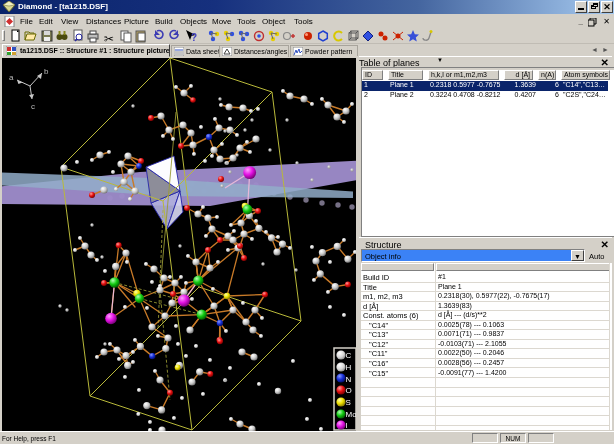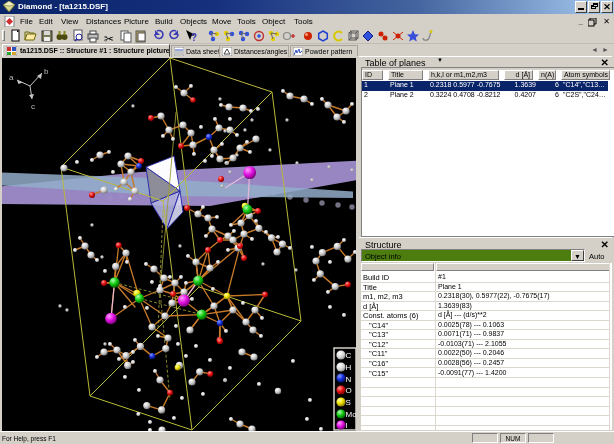--- a/index.html
+++ b/index.html
@@ -826,21 +826,21 @@
 <text x="345.5" y="393" fill="#fff" font-family="Liberation Sans" font-size="8">O</text>
 <circle cx="341" cy="402" r="4.6" fill="url(#gS)"></circle>
 <text x="345.5" y="405" fill="#fff" font-family="Liberation Sans" font-size="8">S</text>
 <circle cx="341" cy="414" r="4.6" fill="url(#gMo)"></circle>
 <text x="345.5" y="417" fill="#fff" font-family="Liberation Sans" font-size="8">Mo</text>
 <circle cx="341" cy="425" r="4.6" fill="url(#gI)"></circle>
 <text x="345.5" y="428" fill="#fff" font-family="Liberation Sans" font-size="8">I</text>
 </svg>
 <div style="position:absolute;left:357px;top:56px;width:257px;height:375px;background:#d4d0c8;font:7px 'Liberation Sans'">
     <div style="position:absolute;left:2px;top:0;width:253px;height:11px;border-top:1px solid #fff">
-<span style="position:absolute;left:6px;top:1px;font-size:9px">Table of planes</span>
+<span style="position:absolute;left:0;top:1px;font-size:9px">Table of planes</span>
 <span style="position:absolute;left:78px;top:0px;font-size:6px">▼</span>
 <span style="position:absolute;right:3px;top:0px;font:bold 10px 'Liberation Sans'">✕</span>
     </div>
     <div style="position:absolute;left:4px;top:11px;width:253px;height:170px;background:#fff;border:1px solid #808080;border-right:none">
       <div style="position:absolute;top:2px;height:10px;left:0px;width:21px;padding:0 2px;background:#d4d0c8;border-top:1px solid #fff;border-left:1px solid #fff;border-right:1px solid #808080;border-bottom:1px solid #808080;overflow:hidden;white-space:nowrap">ID</div>
       <div style="position:absolute;top:2px;height:10px;left:26px;width:35px;padding:0 2px;background:#d4d0c8;border-top:1px solid #fff;border-left:1px solid #fff;border-right:1px solid #808080;border-bottom:1px solid #808080;overflow:hidden;white-space:nowrap">Title</div>
       <div style="position:absolute;top:2px;height:10px;left:66px;width:71px;padding:0 2px;background:#d4d0c8;border-top:1px solid #fff;border-left:1px solid #fff;border-right:1px solid #808080;border-bottom:1px solid #808080;overflow:hidden;white-space:nowrap">h,k,l or m1,m2,m3</div>
       <div style="position:absolute;top:2px;height:10px;left:142px;width:29px;text-align:right;padding:0 2px;background:#d4d0c8;border-top:1px solid #fff;border-left:1px solid #fff;border-right:1px solid #808080;border-bottom:1px solid #808080;overflow:hidden;white-space:nowrap">d [Å]</div>
       <div style="position:absolute;top:2px;height:10px;left:176px;width:18px;text-align:right;padding:0 2px;background:#d4d0c8;border-top:1px solid #fff;border-left:1px solid #fff;border-right:1px solid #808080;border-bottom:1px solid #808080;overflow:hidden;white-space:nowrap">n(A)</div>
       <div style="position:absolute;top:2px;height:10px;left:199px;width:49px;padding:0 2px;background:#d4d0c8;border-top:1px solid #fff;border-left:1px solid #fff;border-right:1px solid #808080;border-bottom:1px solid #808080;overflow:hidden;white-space:nowrap">Atom symbols</div>
@@ -859,21 +859,21 @@
         <div style="position:absolute;left:68px;width:72px;overflow:hidden">0.3224 0.4708 -0.8212</div>
         <div style="position:absolute;left:144px;width:30px;text-align:right;overflow:hidden">0.4207</div>
         <div style="position:absolute;left:178px;width:19px;text-align:right;overflow:hidden">6</div>
         <div style="position:absolute;left:201px;width:50px;overflow:hidden">"C2S","C24…</div>
       </div>
     </div>
     <div style="position:absolute;left:2px;top:181px;width:253px;height:12px;border-top:1px solid #fff">
 <span style="position:absolute;left:6px;top:2px;font-size:9px">Structure</span>
 <span style="position:absolute;right:3px;top:1px;font:bold 10px 'Liberation Sans'">✕</span>
     </div>
-    <div style="position:absolute;left:4px;top:193px;width:224px;height:13px;background:#4d7c0f;border:1px solid;border-color:#808080 #fff #fff #808080">
+    <div style="position:absolute;left:4px;top:193px;width:224px;height:13px;background:#3b82f6;border:1px solid;border-color:#808080 #fff #fff #808080">
 <span style="position:absolute;left:3px;top:2px;font-size:7.5px">Object info</span>
 <div style="position:absolute;right:0;top:0;width:13px;height:11px;background:#d4d0c8;border:1px solid;border-color:#fff #404040 #404040 #fff;text-align:center;font-size:7px;line-height:11px">▼</div>
     </div>
 <span style="position:absolute;left:232px;top:196px;font-size:7.5px">Auto</span>
     <div style="position:absolute;left:4px;top:207px;width:251px;height:167px;background:#fff">
       <div style="position:absolute;left:0;top:0;width:73px;height:8px;background:#d4d0c8;border:1px solid;border-color:#fff #808080 #808080 #fff"></div>
       <div style="position:absolute;left:75px;top:0;width:174px;height:8px;background:#d4d0c8;border:1px solid;border-color:#fff #808080 #808080 #fff"></div>
       <div style="position:absolute;left:0;top:10px;width:249px;height:9.55px;border-bottom:1px solid #dcd8d0;white-space:nowrap">
         <span style="position:absolute;left:2px;font-size:7.5px">Build ID</span>
         <span style="position:absolute;left:77px;font-size:7px">#1</span>

